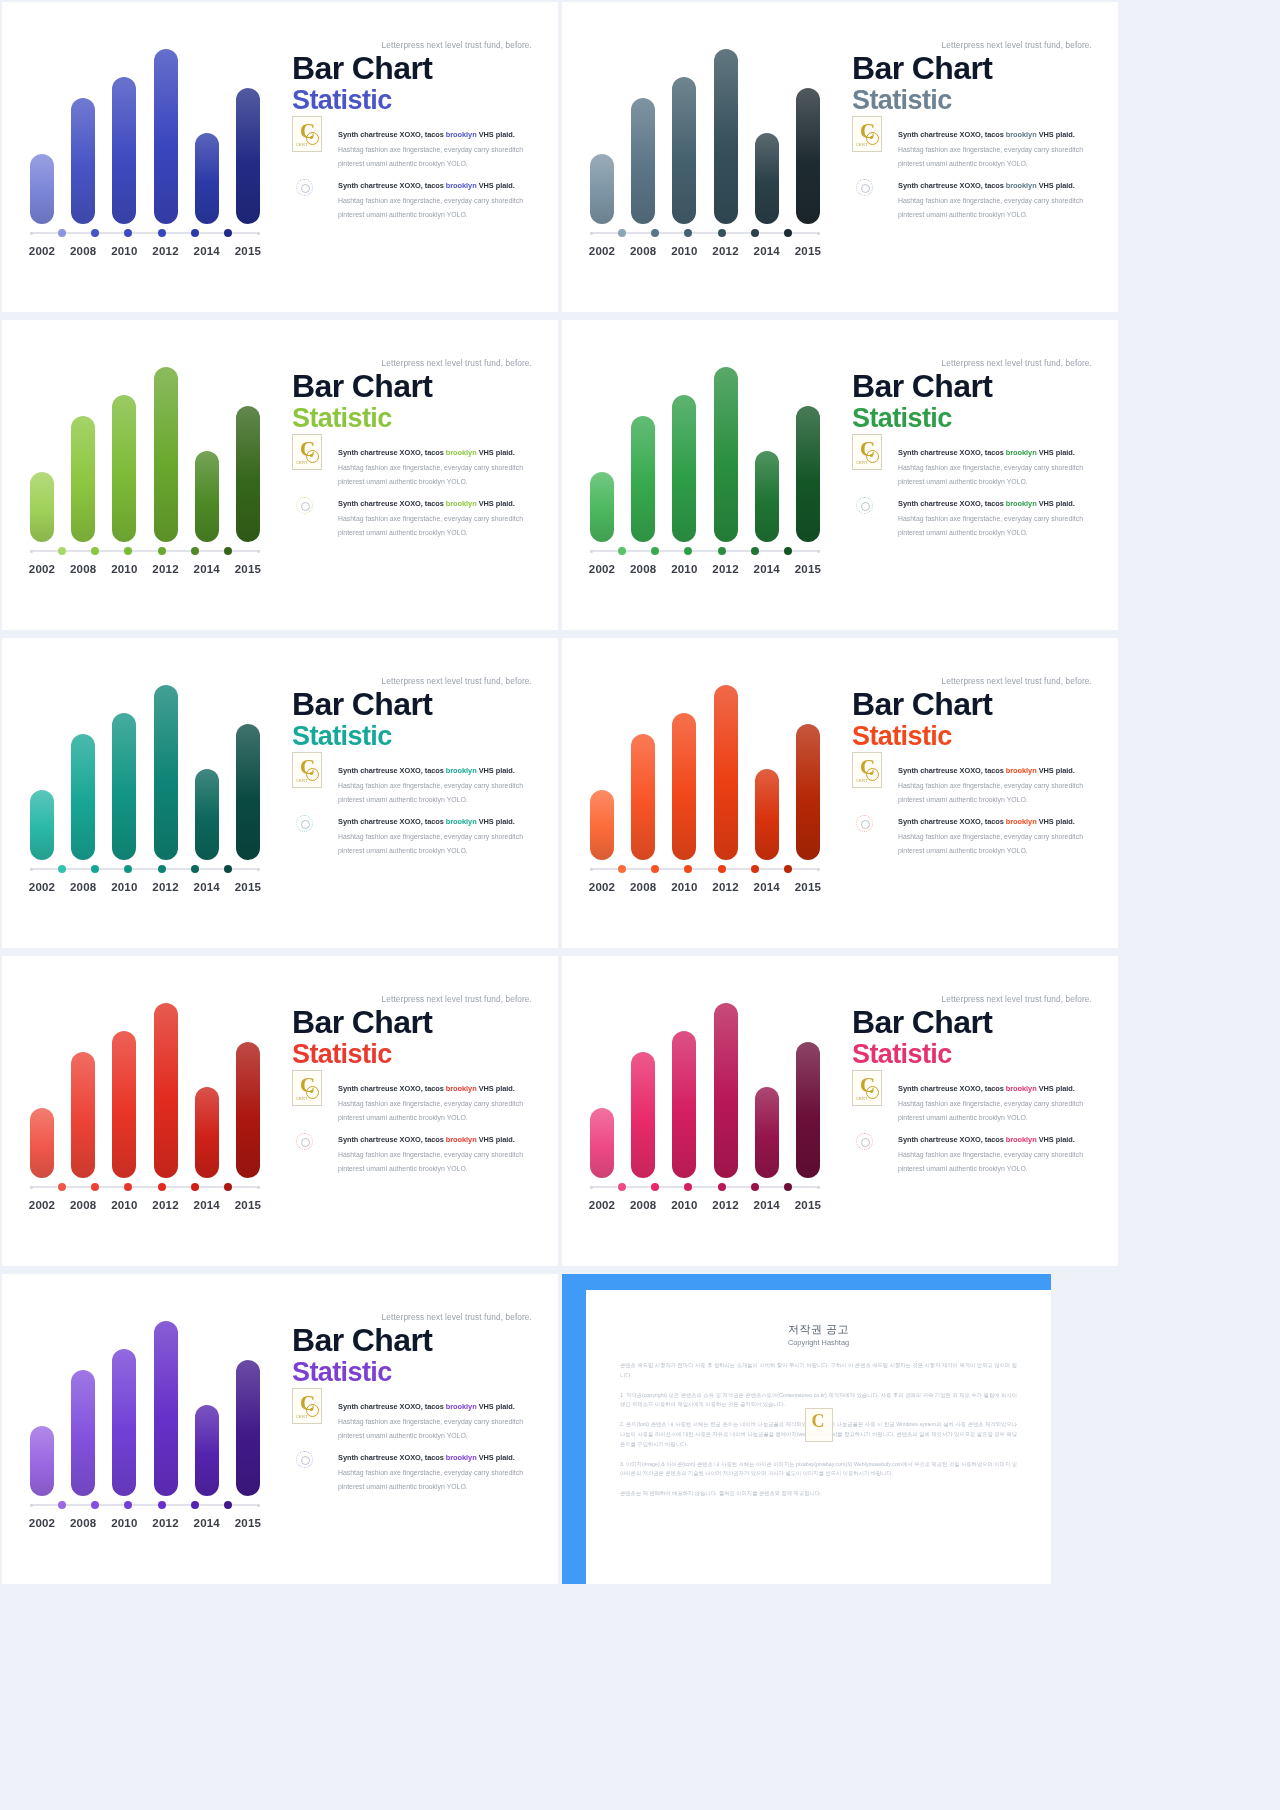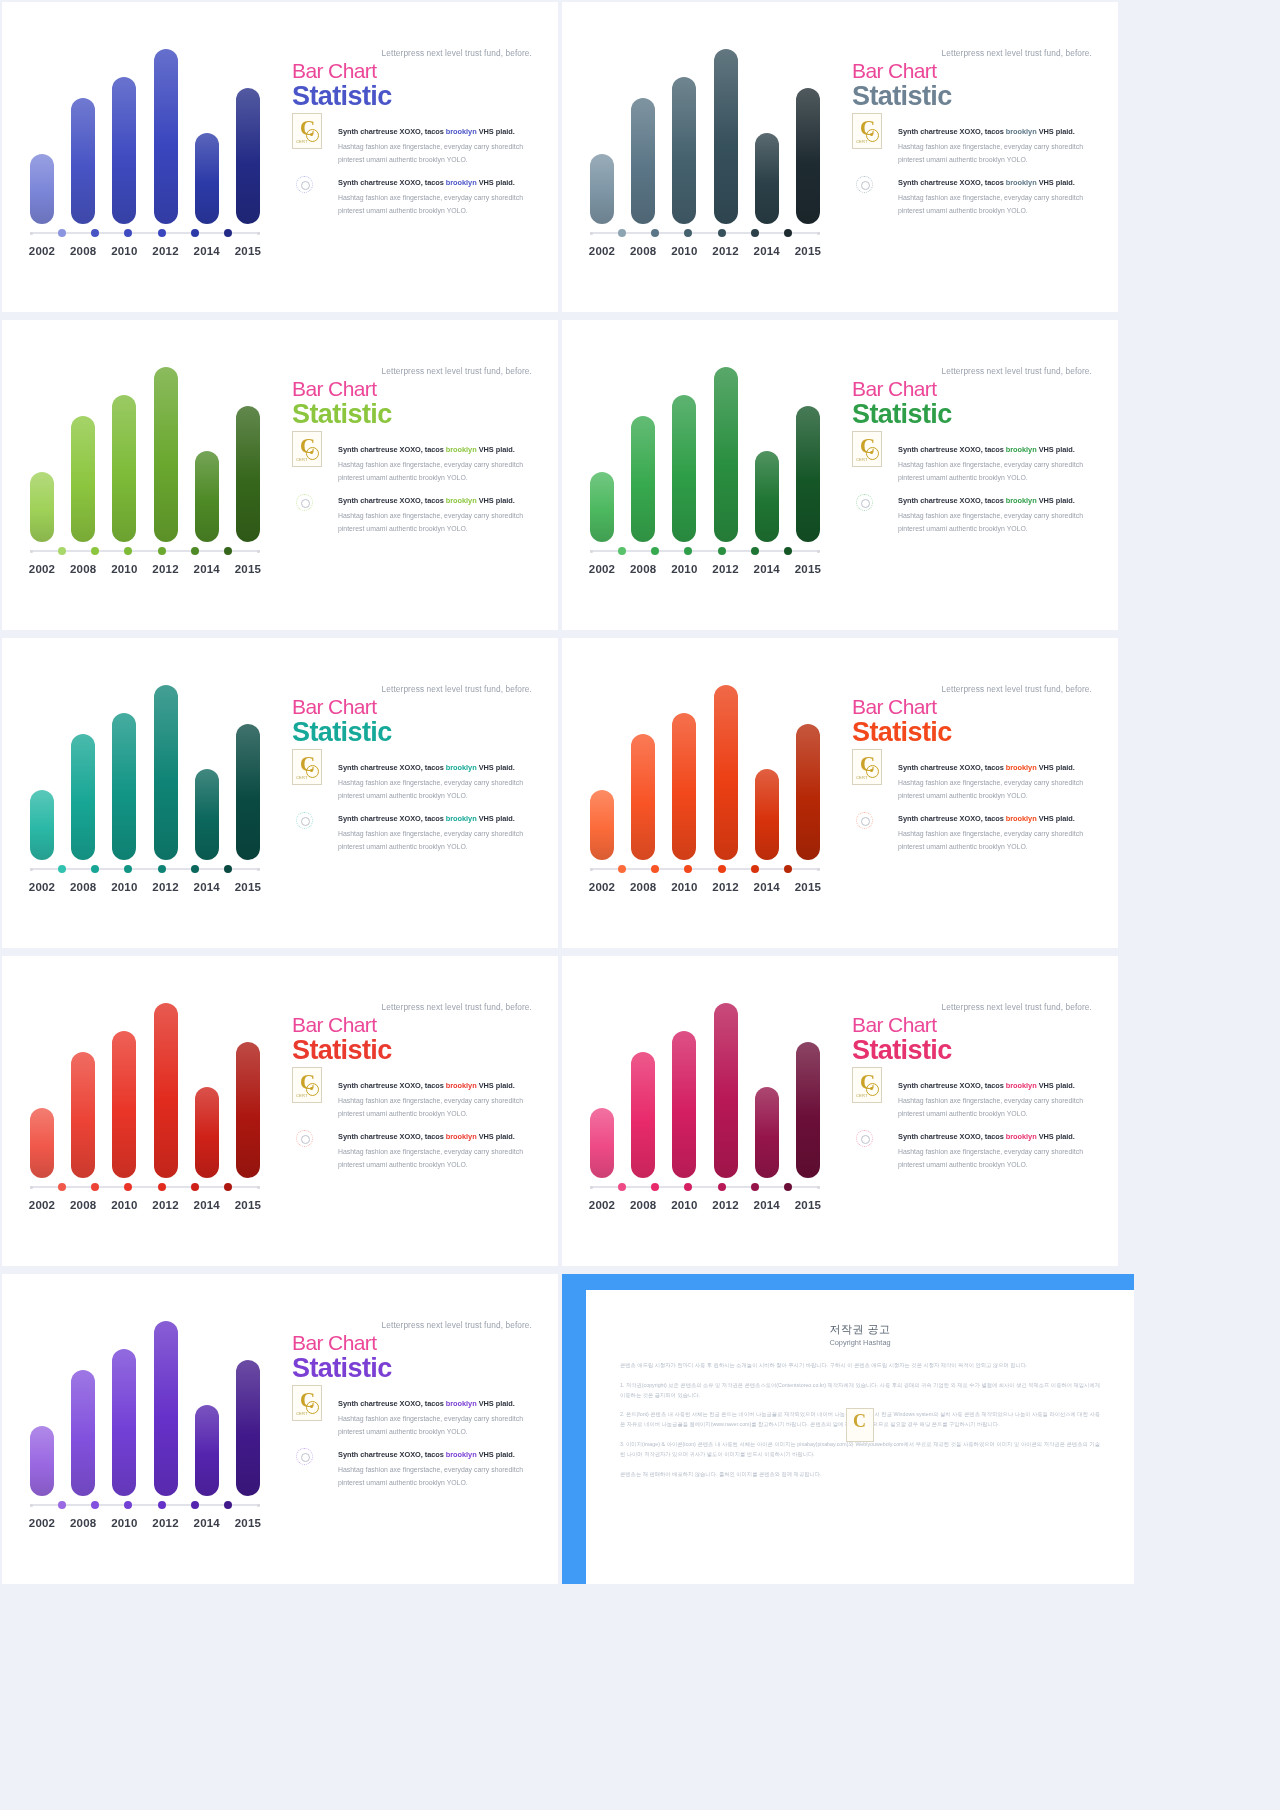--- a/index.html
+++ b/index.html
@@ -87,34 +87,34 @@
   }
   .labels span{
     width:40px;text-align:center;
     font-size:11.5px;font-weight:bold;
     color:#3b3f4a;
     letter-spacing:.2px;
   }
   
   .txt{
     position:absolute;
-    left:290px;top:46px;
+    left:290px;top:38px;
     width:240px;
   }
   .eyebrow{
     font-size:8.3px;
     color:#9aa1ad;
     letter-spacing:.1px;
     margin:0 0 2px 0;
     text-align:right;
   }
   .h1{
-    font-size:21px;line-height:1.02;
-    font-weight:normal;
-    color:#ec4899;
+    font-size:32px;line-height:1.02;
+    font-weight:bold;
+    color:#0f172a;
     margin:2px 0 0 0;
     letter-spacing:-.6px;
   }
   .h2{
     font-size:27px;line-height:1.06;
     font-weight:bold;
     margin:1px 0 0 0;
     letter-spacing:-.6px;
   }
   .blocks{margin-top:16px;}
@@ -164,21 +164,21 @@
     box-sizing:border-box;
   }
   .ring:after{
     content:"";position:absolute;
     left:4px;top:4px;width:7px;height:7px;
     border-radius:50%;
     border:1px solid #bdc2cc;
   }
   
   .copy-slide{
-    position:relative;width:572px;height:310px;
+    position:relative;width:489px;height:310px;
     background:#3f9bf5;overflow:hidden;
   }
   .copy-inner{
     position:absolute;
     left:24px;top:16px;right:0;bottom:0;
     background:#ffffff;
     padding:24px 34px 0 34px;
     box-sizing:border-box;
   }
   .copy-title{

